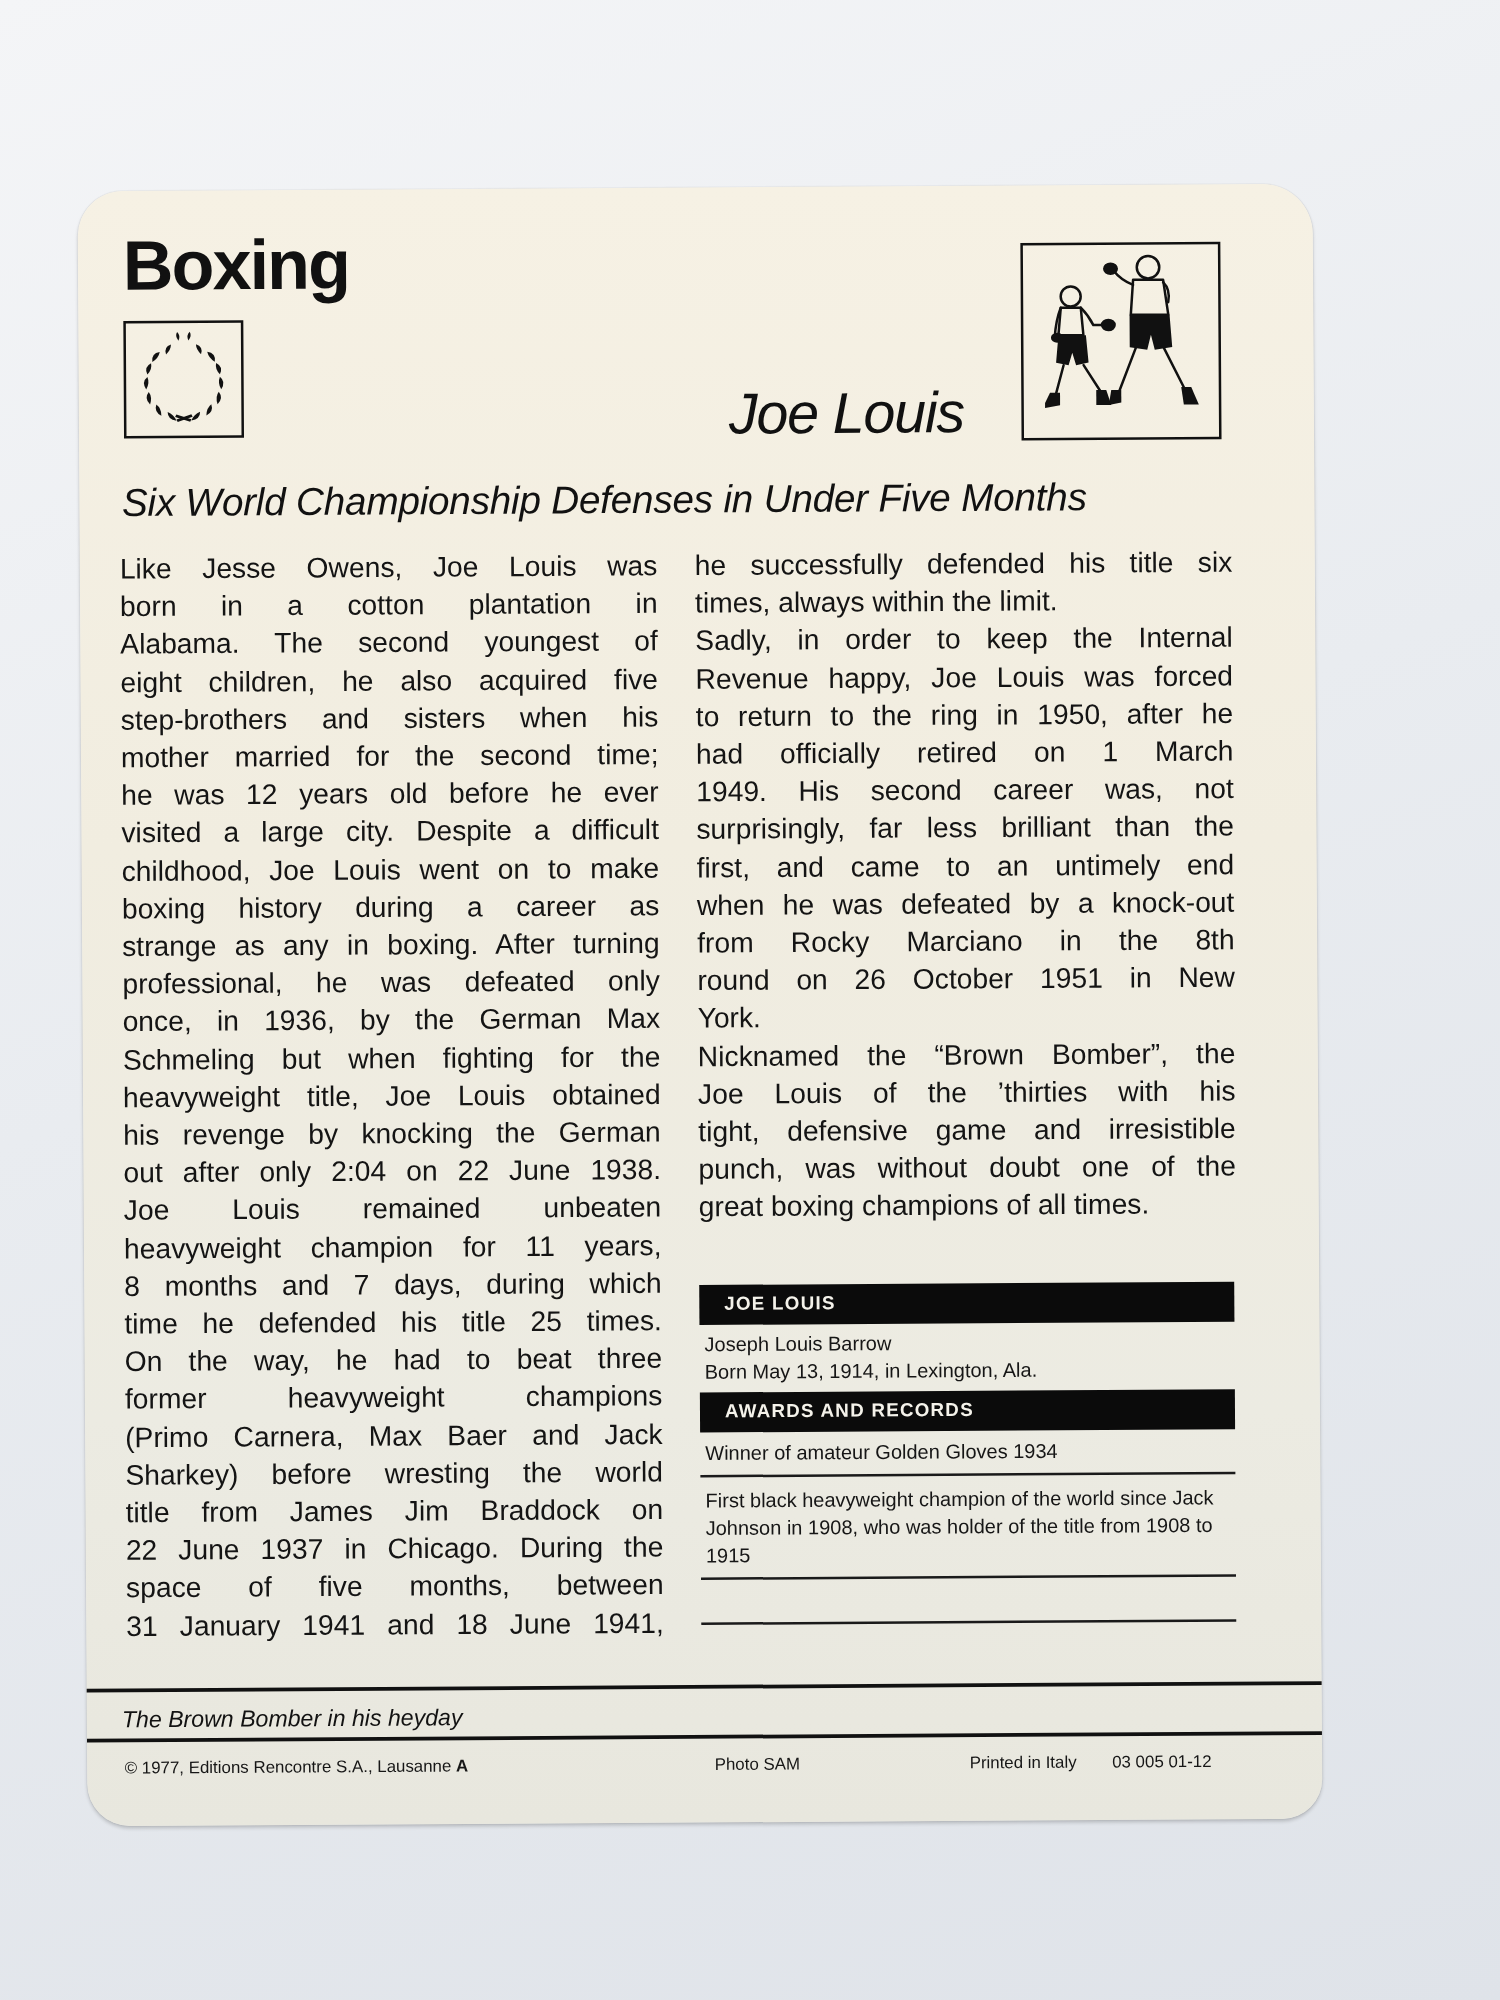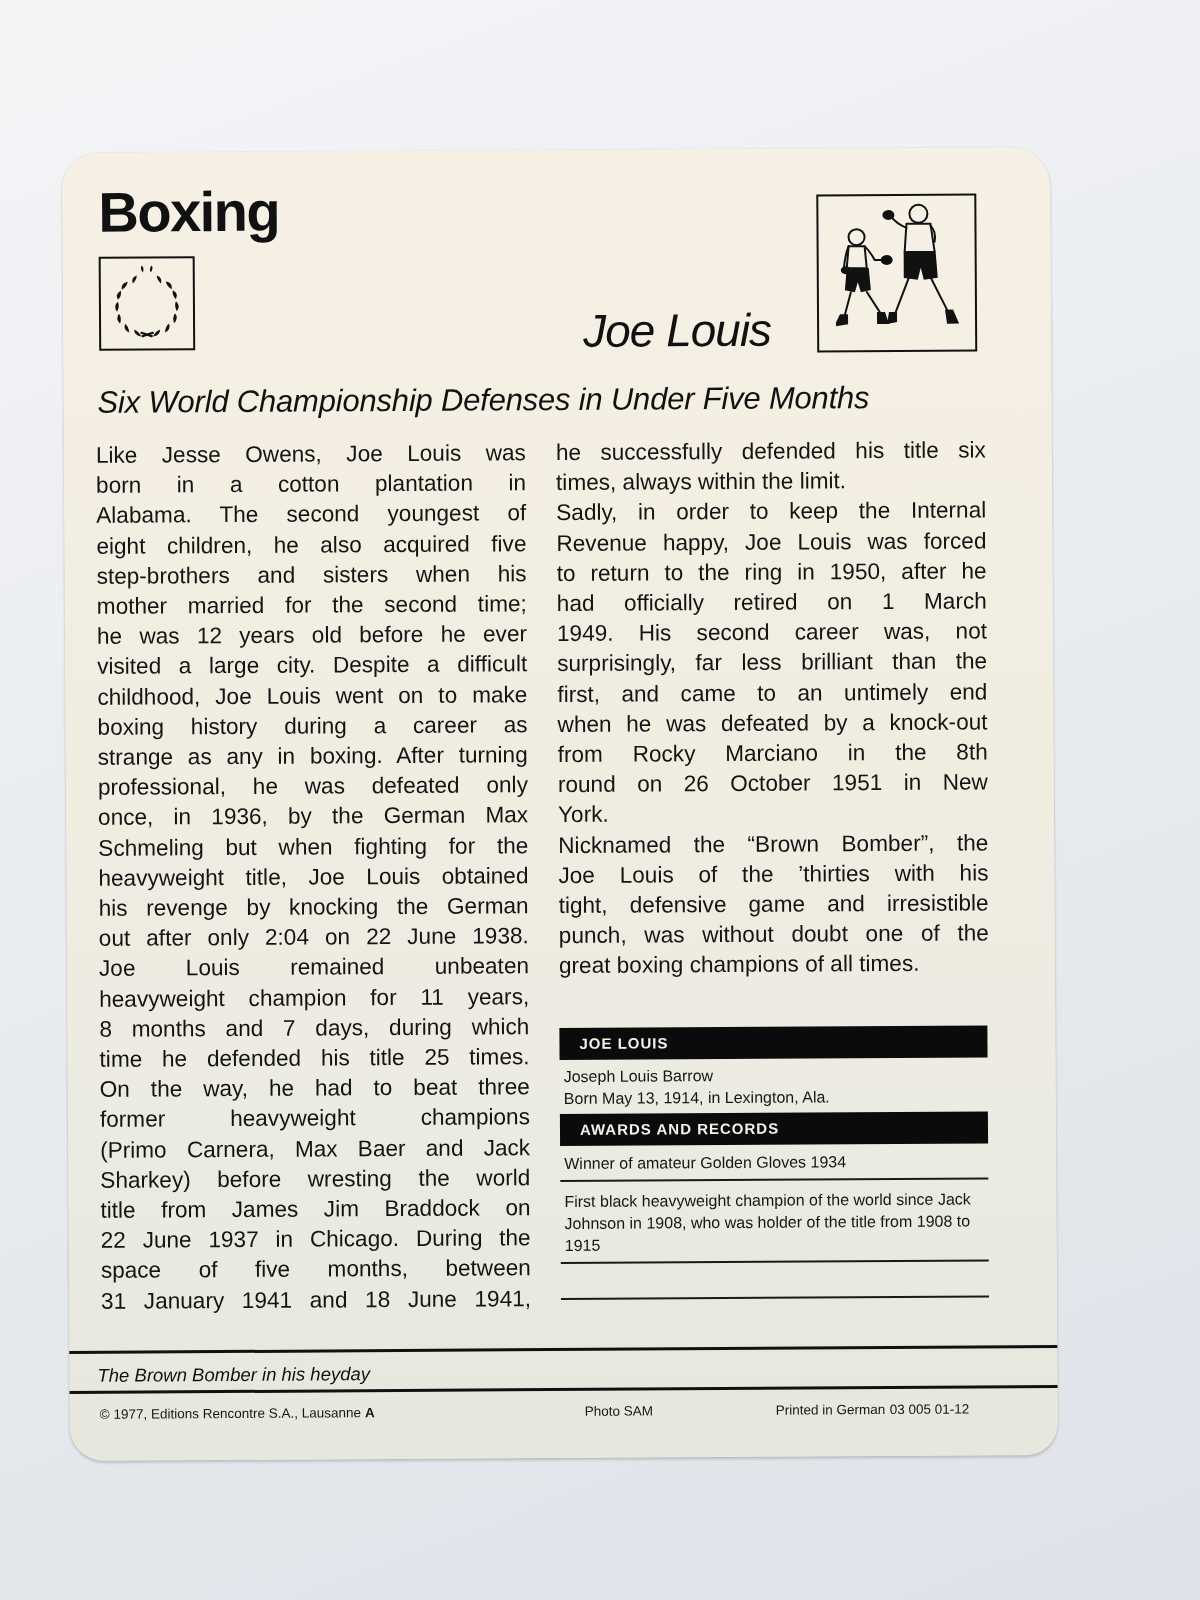--- a/index.html
+++ b/index.html
@@ -161,21 +161,21 @@
       color: #121212;
     }
     .footer {
       position: absolute;
       top: 1254px;
       font-family: "Liberation Sans", sans-serif;
       font-size: 13.5px;
       color: #161616;
     }
     .footer-left { left: 30px; }
-    .footer-mid { left: 515px; }
+    .footer-mid { left: 502px; }
     .footer-right { left: 706px; }
     .footer-code { left: 820px; }
     .footer b { font-weight: bold; }
   </style>
 </head>
 <body>
 
 <div class="card">
 
   <div class="sport-title">Boxing</div>
@@ -311,16 +311,16 @@
 
   <div class="rule" style="top:1198px;"></div>
   <div class="caption">The Brown Bomber in his heyday</div>
   <div class="rule" style="top:1238px;"></div>
 
   <div class="footer footer-left">
     <span>© 1977, Editions Rencontre S.A., Lausanne</span>
     <b>A</b>
   </div>
   <div class="footer footer-mid">Photo SAM</div>
-  <div class="footer footer-right">Printed in German</div>
+  <div class="footer footer-right">Printed in Italy</div>
   <div class="footer footer-code">03 005 01-12</div>
 
 </div>
 
 </body></html>

